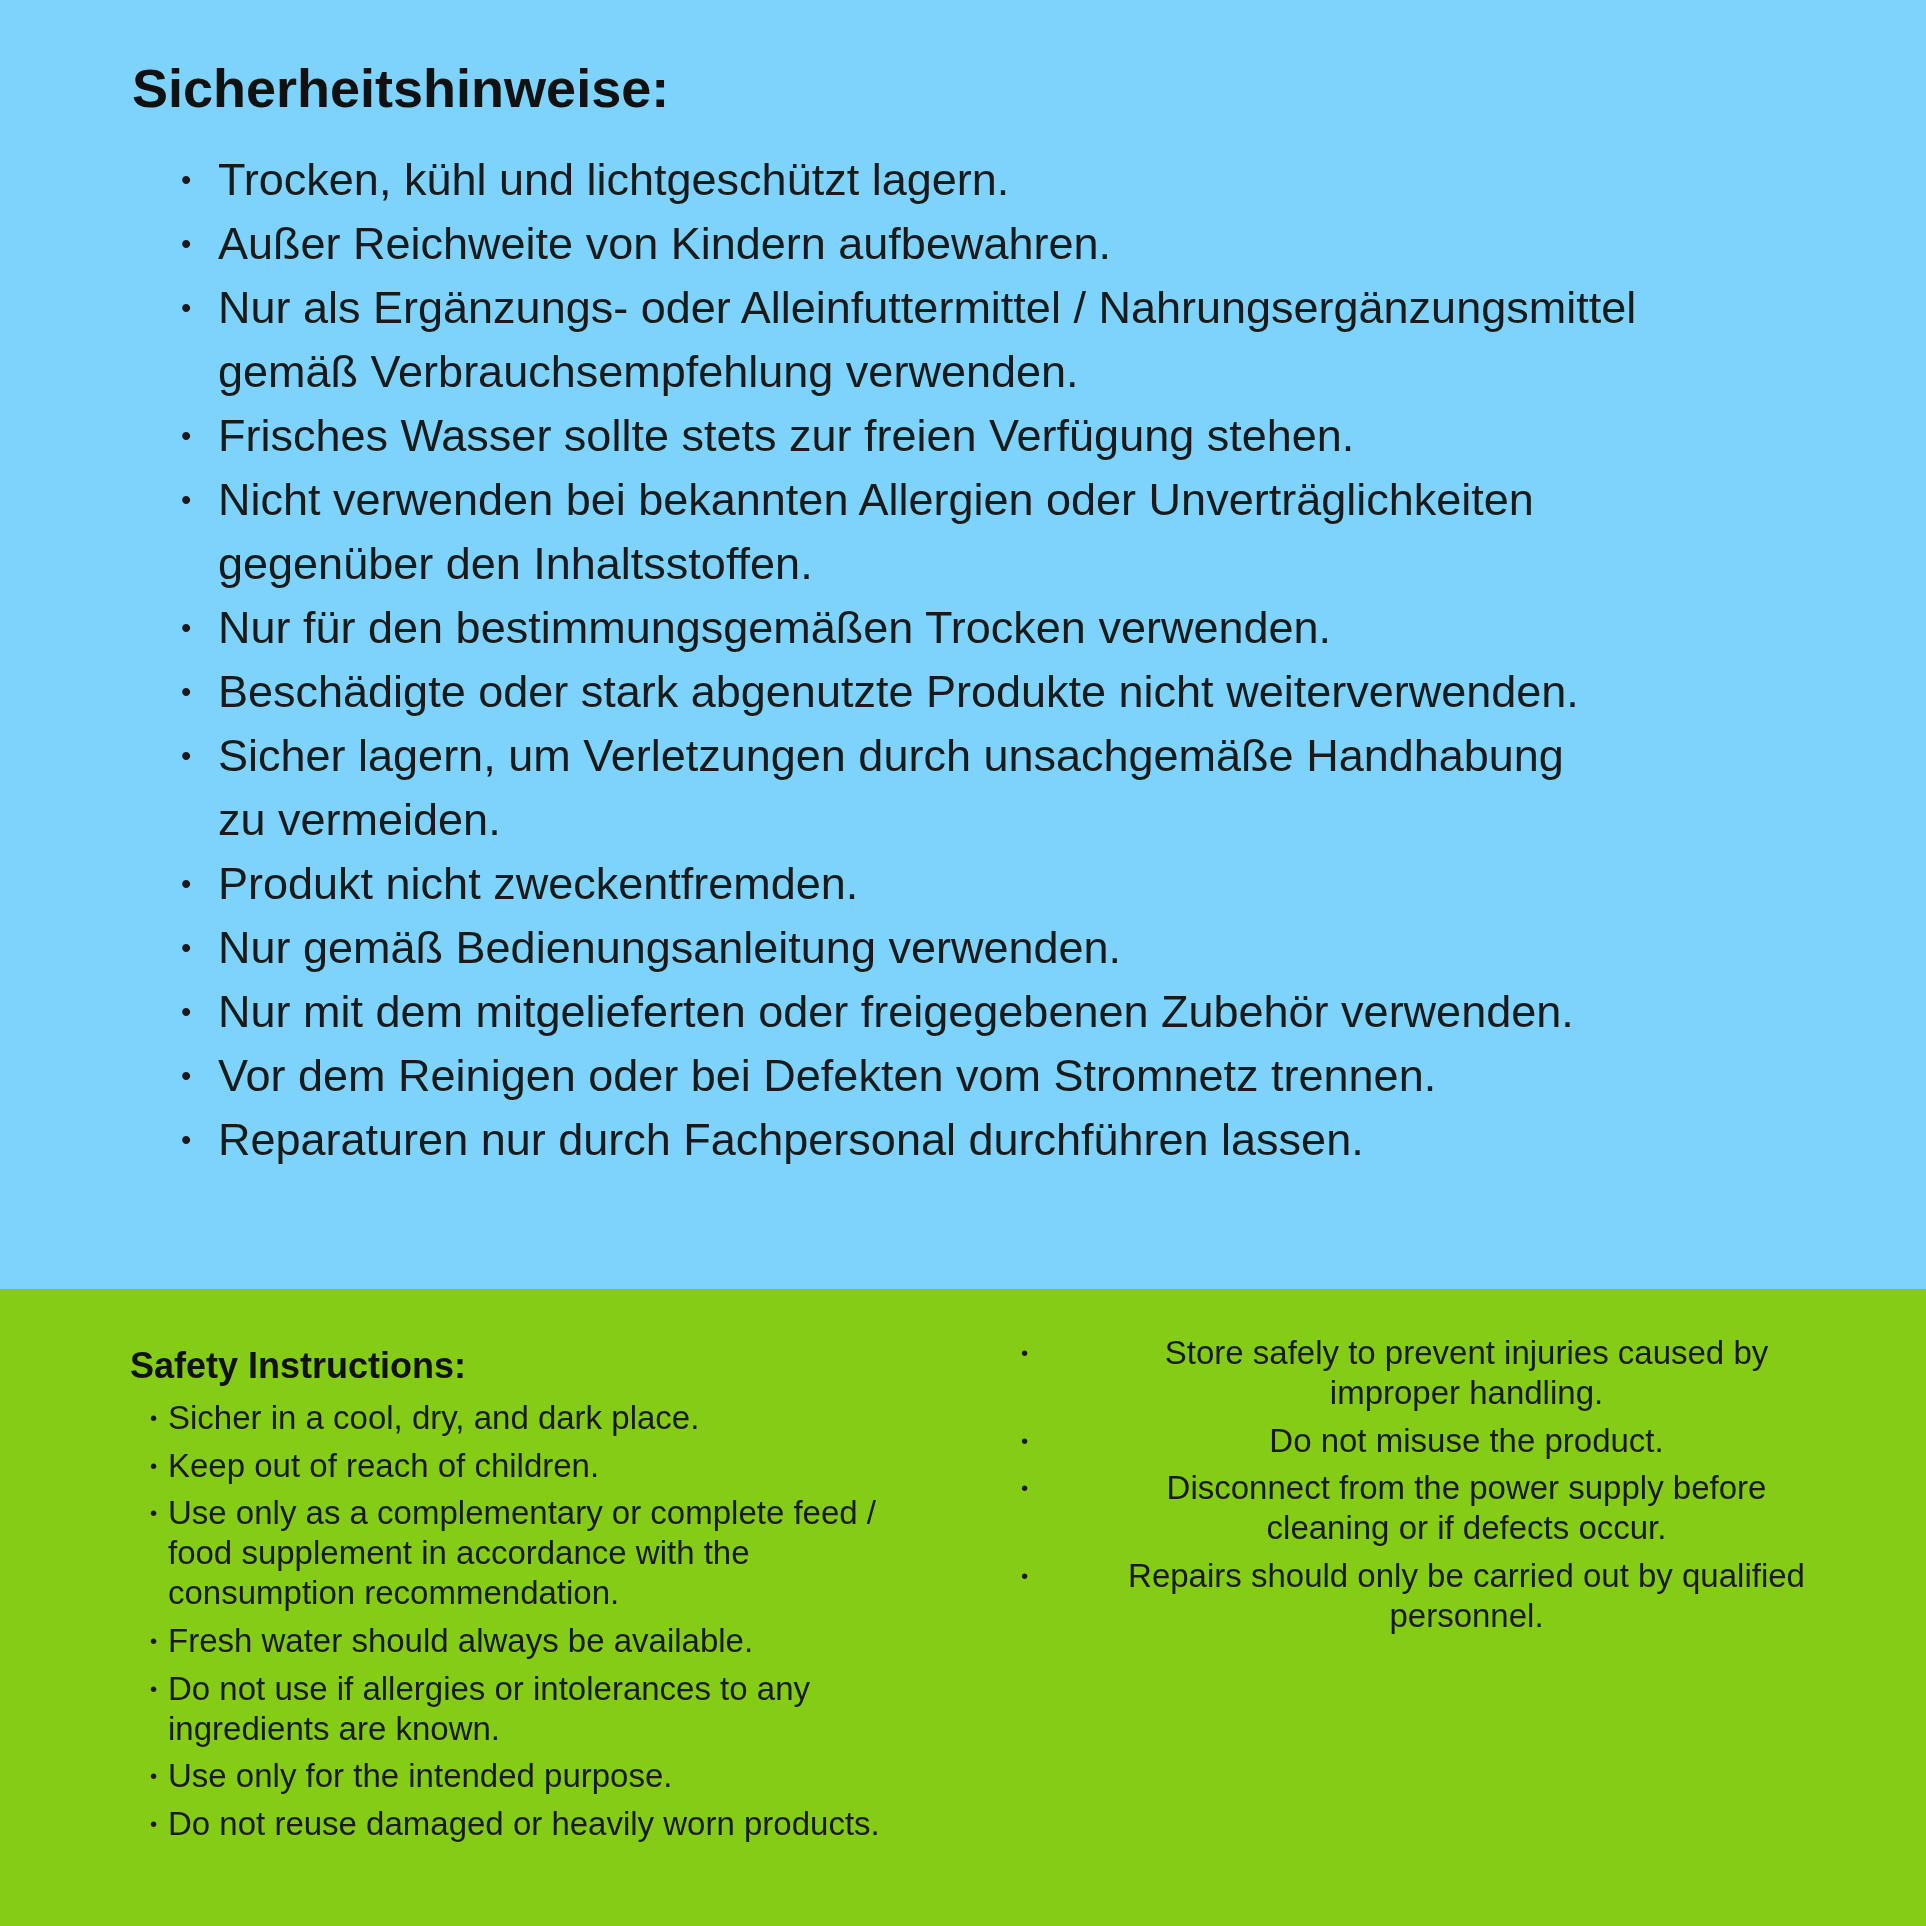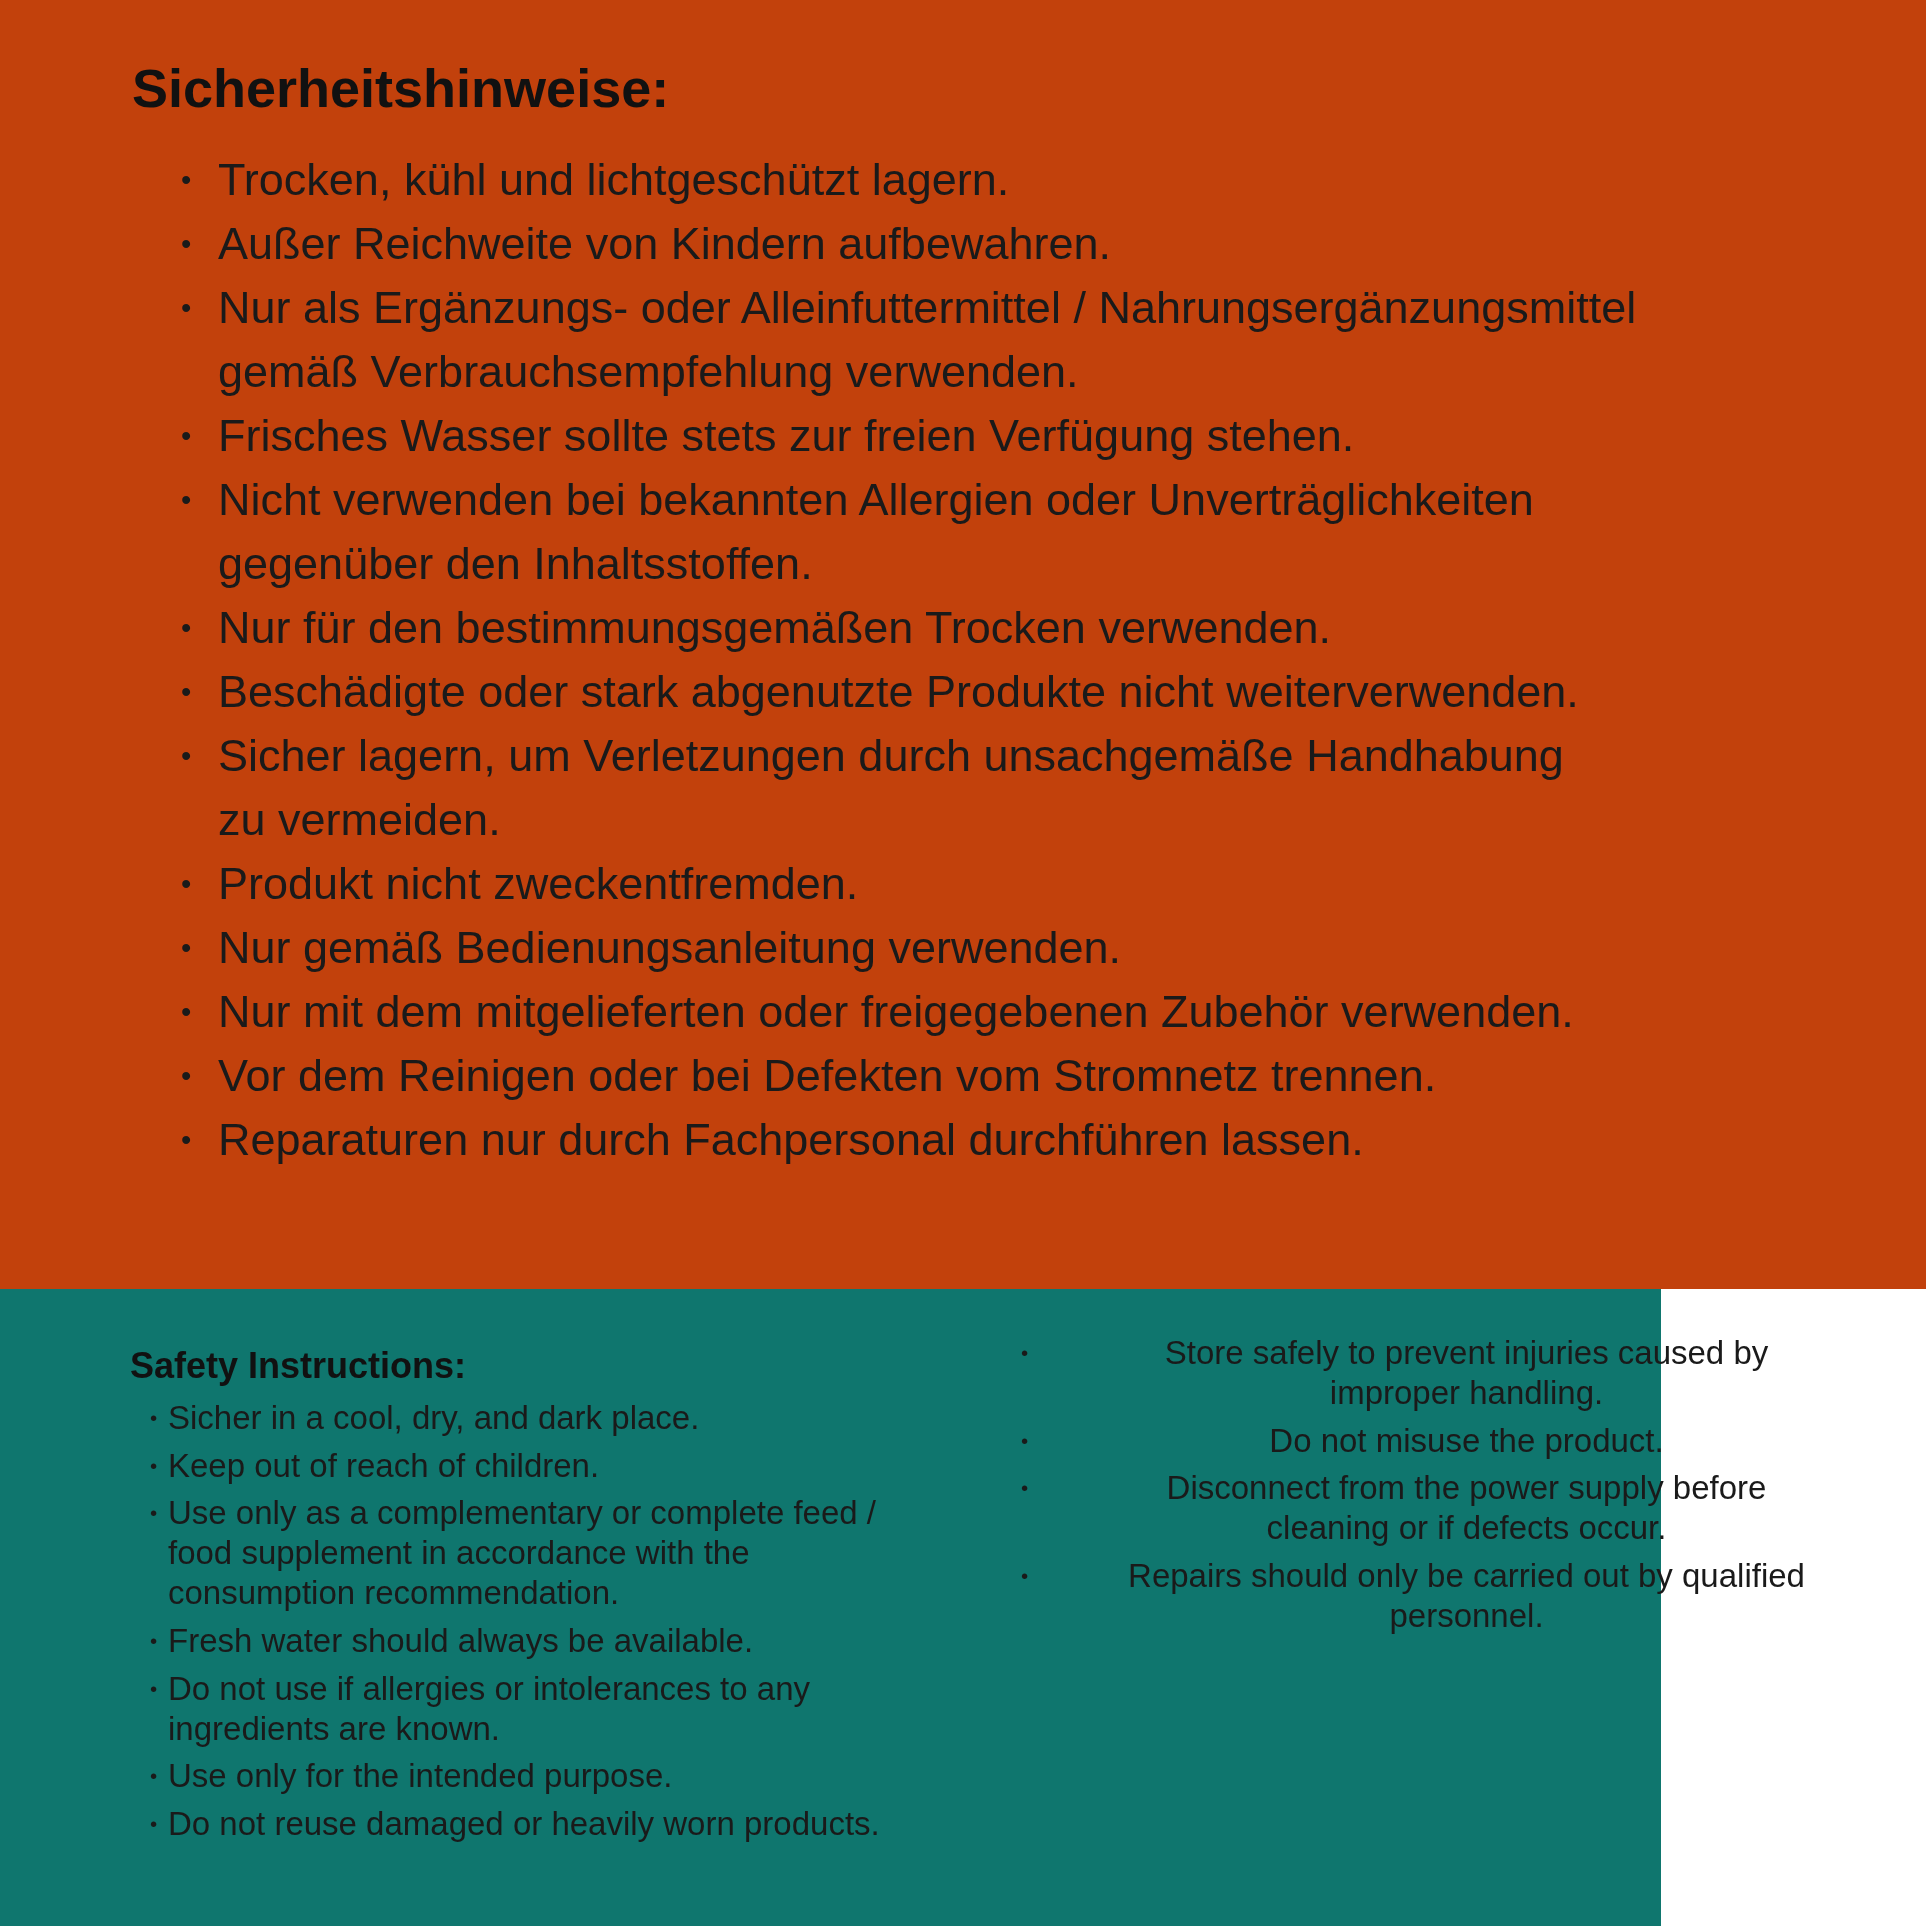--- a/index.html
+++ b/index.html
@@ -7,42 +7,42 @@
     position: relative;
     width: 1926px;
     height: 1926px;
     background: #ffffff;
     font-family: "Liberation Sans", "DejaVu Sans", sans-serif;
     color: #141414;
     overflow: hidden;
   }
 
   
-  .de-section { position: absolute; top: 0; left: 0; width: 1926px; height: 1289px; background: #c2410c; }
+  .de-section { position: absolute; top: 0; left: 0; width: 1926px; height: 1289px; background: #7dd3fc; }
   .de-heading {
     position: absolute; left: 132px; top: 56px;
     margin: 0; font-size: 54px; line-height: 1.2; font-weight: 700; color: #111111;
   }
   .de-list {
     position: absolute; left: 169px; top: 136px; width: 1721px;
     margin: 12px; padding: 0; list-style: none;
   }
   .de-list li {
     position: relative; padding-left: 37px;
     font-size: 45px; line-height: 64px;
     white-space: pre; margin: 0; color: #1a1a1a;
   }
   .de-list li::before {
     content: "\2022";
     position: absolute; left: 0; top: 0;
     font-size: 29.5px; line-height: 64px; color: #1a1a1a;
   }
 
   
-  .en-section { position: absolute; top: 1289px; left: 0; width: 1661px; height: 638px; background: #0f766e; }
+  .en-section { position: absolute; top: 1289px; left: 0; width: 1926px; height: 638px; background: #84cc16; }
   .en-heading {
     position: absolute; left: 130px; top: 55px;
     margin: 0; font-size: 36px; line-height: 1.2; font-weight: 700; color: #111111;
   }
   .en-list { margin: 0; padding: 0; list-style: none; position: absolute; }
   .en-list.left  { left: 150px;  top: 109px; width: 847px; }
   .en-list.right { left: 1021px; top: 44px;  width: 873px; text-align: center; }
   .en-list li {
     position: relative; padding-left: 18px;
     font-size: 33px; line-height: 40px; margin: 0 0 7.7px 0;

